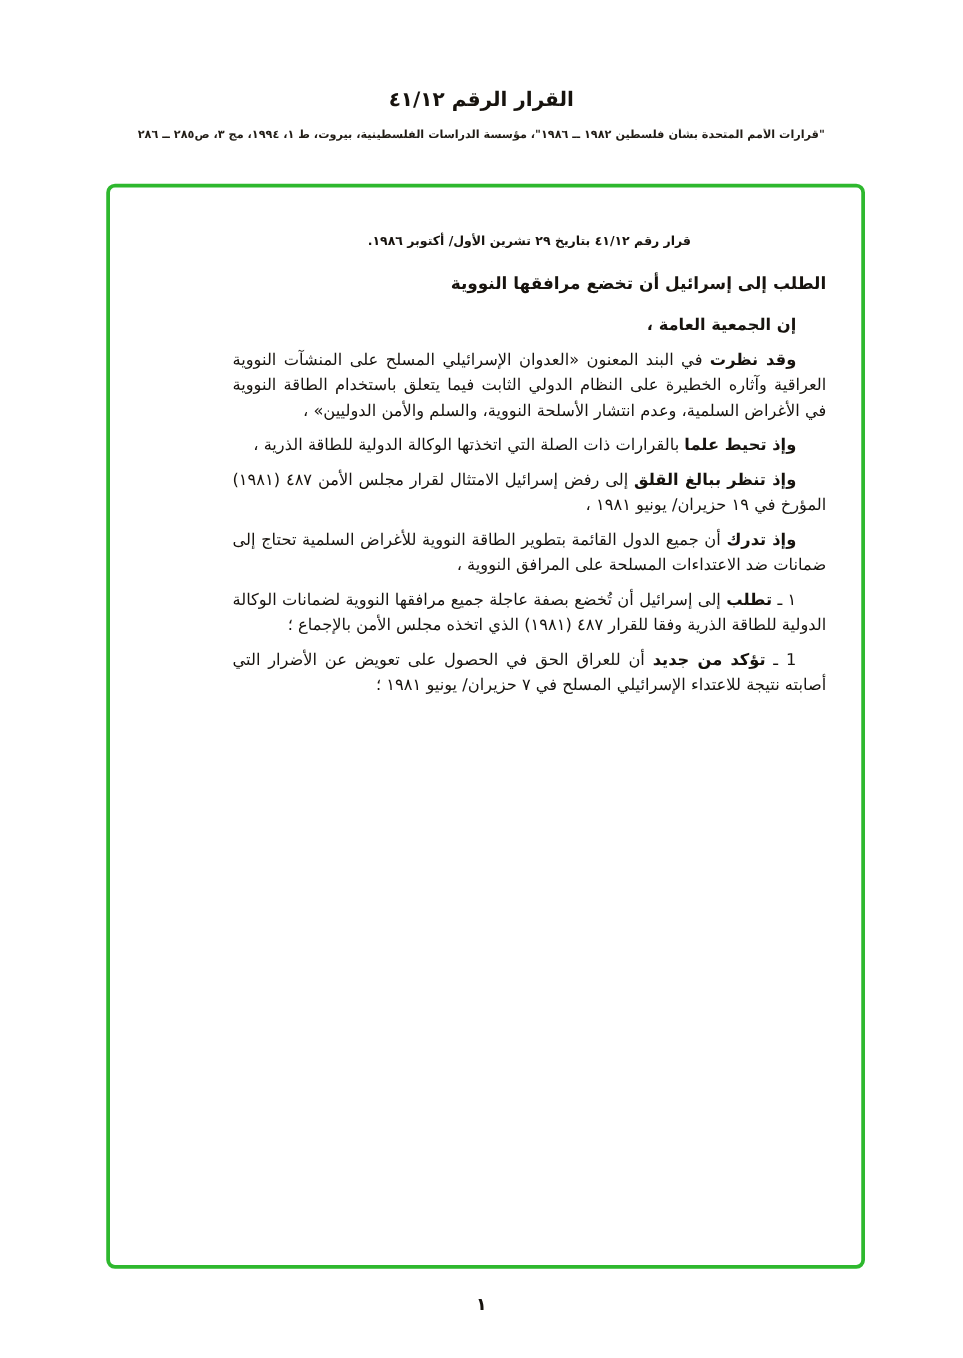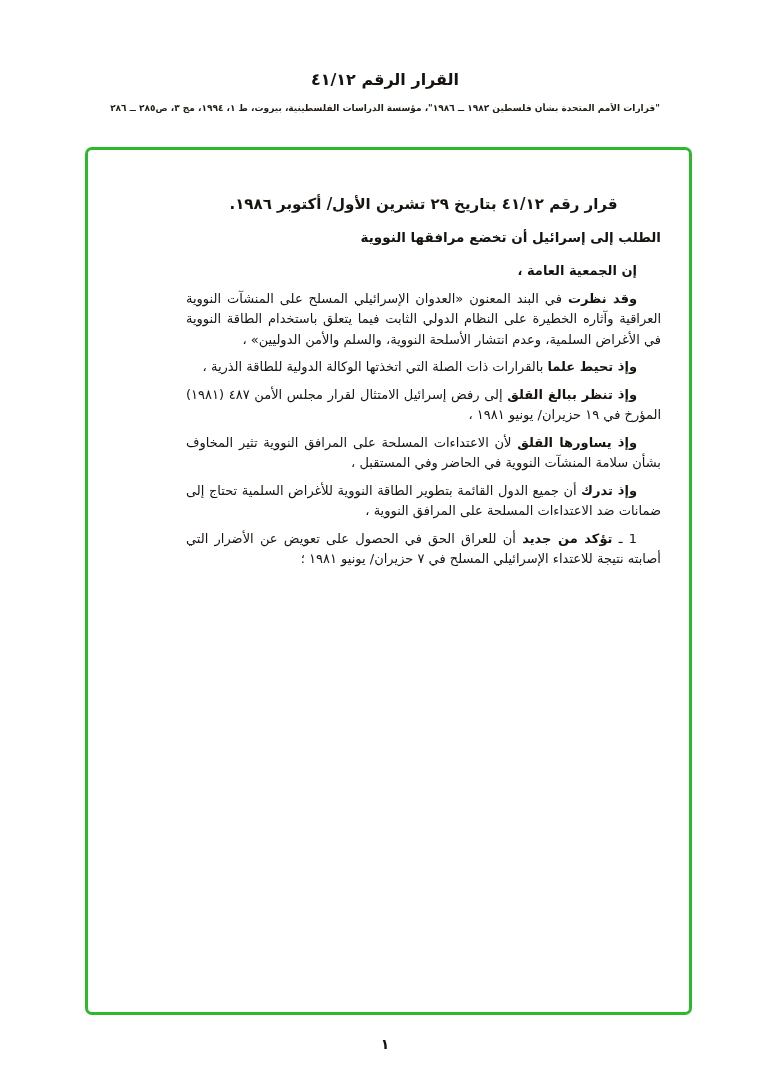--- a/index.html
+++ b/index.html
@@ -48,22 +48,22 @@
     top: 26px; right: 28px; left: 98px; bottom: 16px;
     direction: rtl;
     text-align: justify;
     font-size: 13px;
     line-height: 20.5px;
     overflow: hidden;
   }
   .doc-title {
     text-align: center;
     font-weight: bold;
-    font-size: 15px;
-    margin: 18px 0 12px 0;
+    font-size: 10px;
+    margin: 8px 0 12px 0;
   }
   .doc-subtitle {
     font-weight: bold;
     font-size: 13.5px;
     margin: 0;
   }
   .opening {
     font-weight: bold;
     margin: 14px 0 0 0;
     text-indent: 24px;
@@ -101,24 +101,24 @@
 
       <p class="opening">إن الجمعية العامة ،</p>
 
       <p class="para"><span class="lead">وقد نظرت</span><span> في البند المعنون «العدوان الإسرائيلي المسلح على المنشآت النووية العراقية وآثاره الخطيرة على النظام الدولي الثابت فيما يتعلق باستخدام الطاقة النووية في الأغراض السلمية، وعدم انتشار الأسلحة النووية، والسلم والأمن الدوليين» ،</span></p>
 
 
       <p class="para"><span class="lead">وإذ تحيط علما</span><span> بالقرارات ذات الصلة التي اتخذتها الوكالة الدولية للطاقة الذرية ،</span></p>
 
       <p class="para"><span class="lead">وإذ تنظر ببالغ القلق</span><span> إلى رفض إسرائيل الامتثال لقرار مجلس الأمن ٤٨٧ (١٩٨١) المؤرخ في ١٩ حزيران/ يونيو ١٩٨١ ،</span></p>
 
-      <p class="para"><span class="lead">وإذ يساورها القلق</span><span> لأن الاعتداءات المسلحة على المرافق النووية تثير المخاوف بشأن سلامة المنشآت النووية في الحاضر وفي المستقبل ،</span></p>
 
       <p class="para"><span class="lead">وإذ تدرك</span><span> أن جميع الدول القائمة بتطوير الطاقة النووية للأغراض السلمية تحتاج إلى ضمانات ضد الاعتداءات المسلحة على المرافق النووية ،</span></p>
 
+      <p class="para"><span class="num">١ ـ</span> <span class="lead">تطلب</span><span> إلى إسرائيل أن تُخضع بصفة عاجلة جميع مرافقها النووية لضمانات الوكالة الدولية للطاقة الذرية وفقا للقرار ٤٨٧ (١٩٨١) الذي اتخذه مجلس الأمن بالإجماع ؛</span></p>
 
 
       <p class="para"><span class="num">1 ـ</span> <span class="lead">تؤكد من جديد</span><span> أن للعراق الحق في الحصول على تعويض عن الأضرار التي أصابته نتيجة للاعتداء الإسرائيلي المسلح في ٧ حزيران/ يونيو ١٩٨١ ؛</span></p>
 
     </div>
   </div>
 
   <div class="page-number">١</div>
 
 </div>

